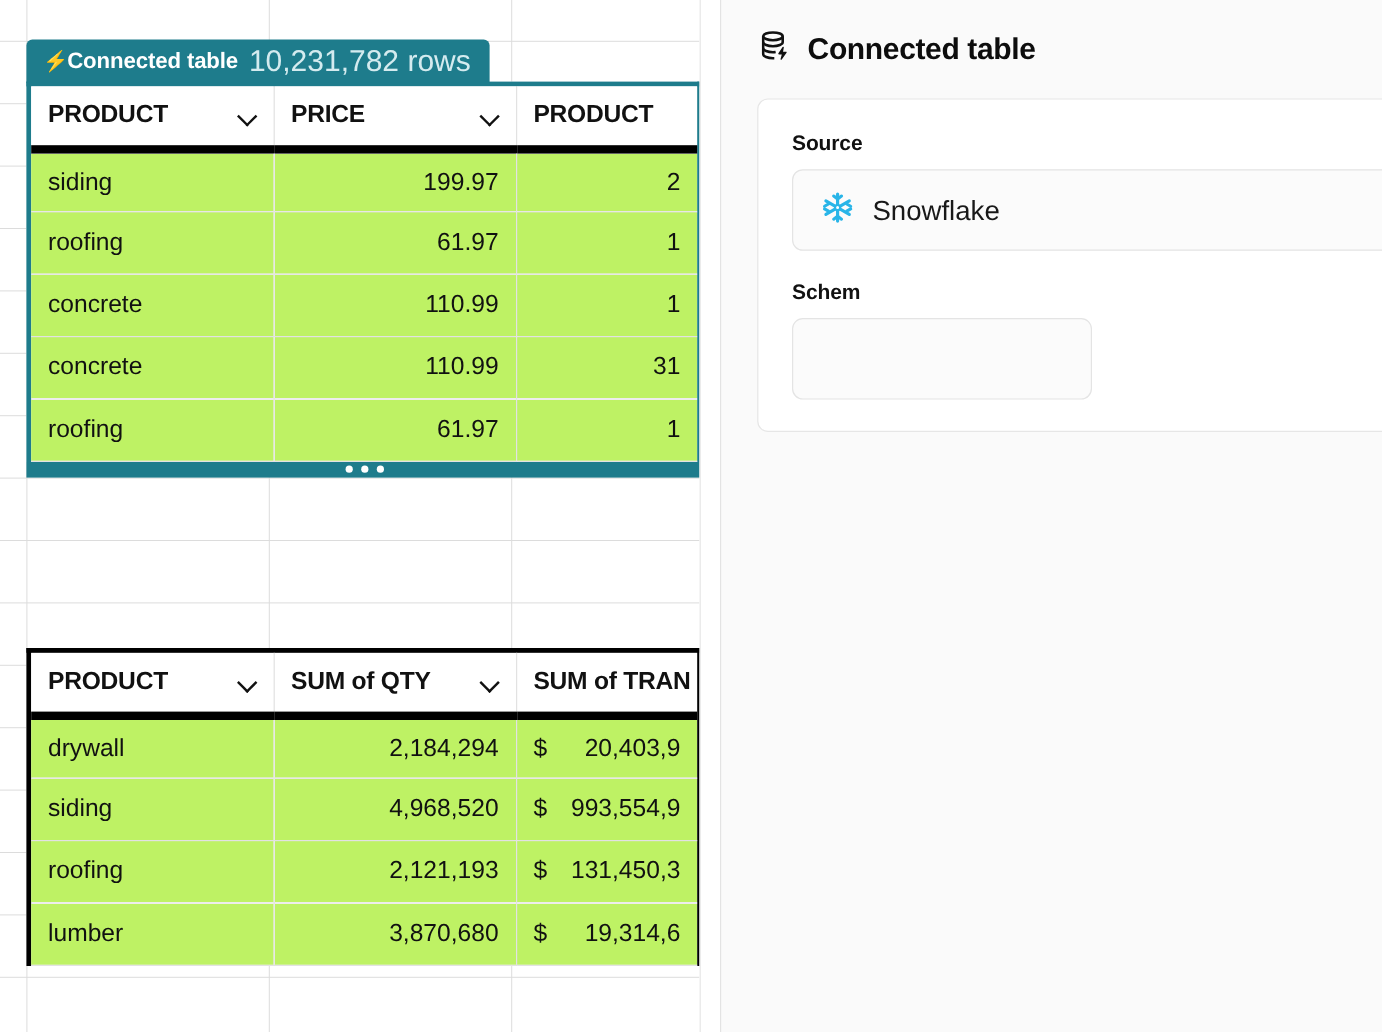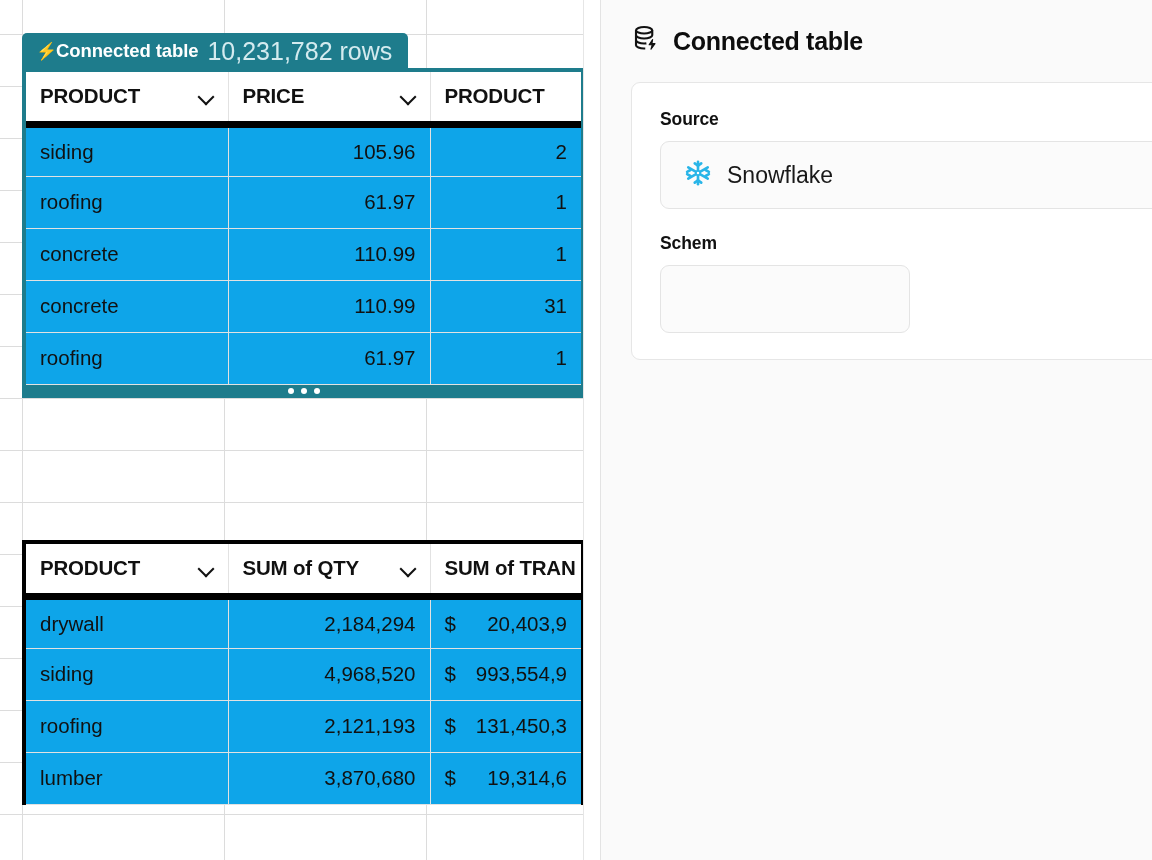--- a/index.html
+++ b/index.html
@@ -153,21 +153,21 @@
   table.dt th {
     background: #ffffff;
     font-weight: bold;
     font-size: 20.5px;
     letter-spacing: -0.2px;
     text-align: left;
     vertical-align: middle;
     border-bottom: 7px solid #000000;
   }
   table.dt td {
-    background: #0ea5e9;
+    background: #bef264;
     vertical-align: middle;
   }
   table.dt td.num { text-align: right; }
   table.dt th:last-child, table.dt td:last-child { border-right: none; }
 
   .th-inner {
     display: flex;
     align-items: center;
     justify-content: space-between;
     gap: 8px;
@@ -345,21 +345,21 @@
               <th>
                 <span class="th-inner">
                   <span>PRODUCT</span>
                 </span>
               </th>
             </tr>
           </thead>
           <tbody>
             <tr>
               <td>siding</td>
-              <td class="num">105.96</td>
+              <td class="num">199.97</td>
               <td class="num">2</td>
             </tr>
             <tr>
               <td>roofing</td>
               <td class="num">61.97</td>
               <td class="num">1</td>
             </tr>
             <tr>
               <td>concrete</td>
               <td class="num">110.99</td>

